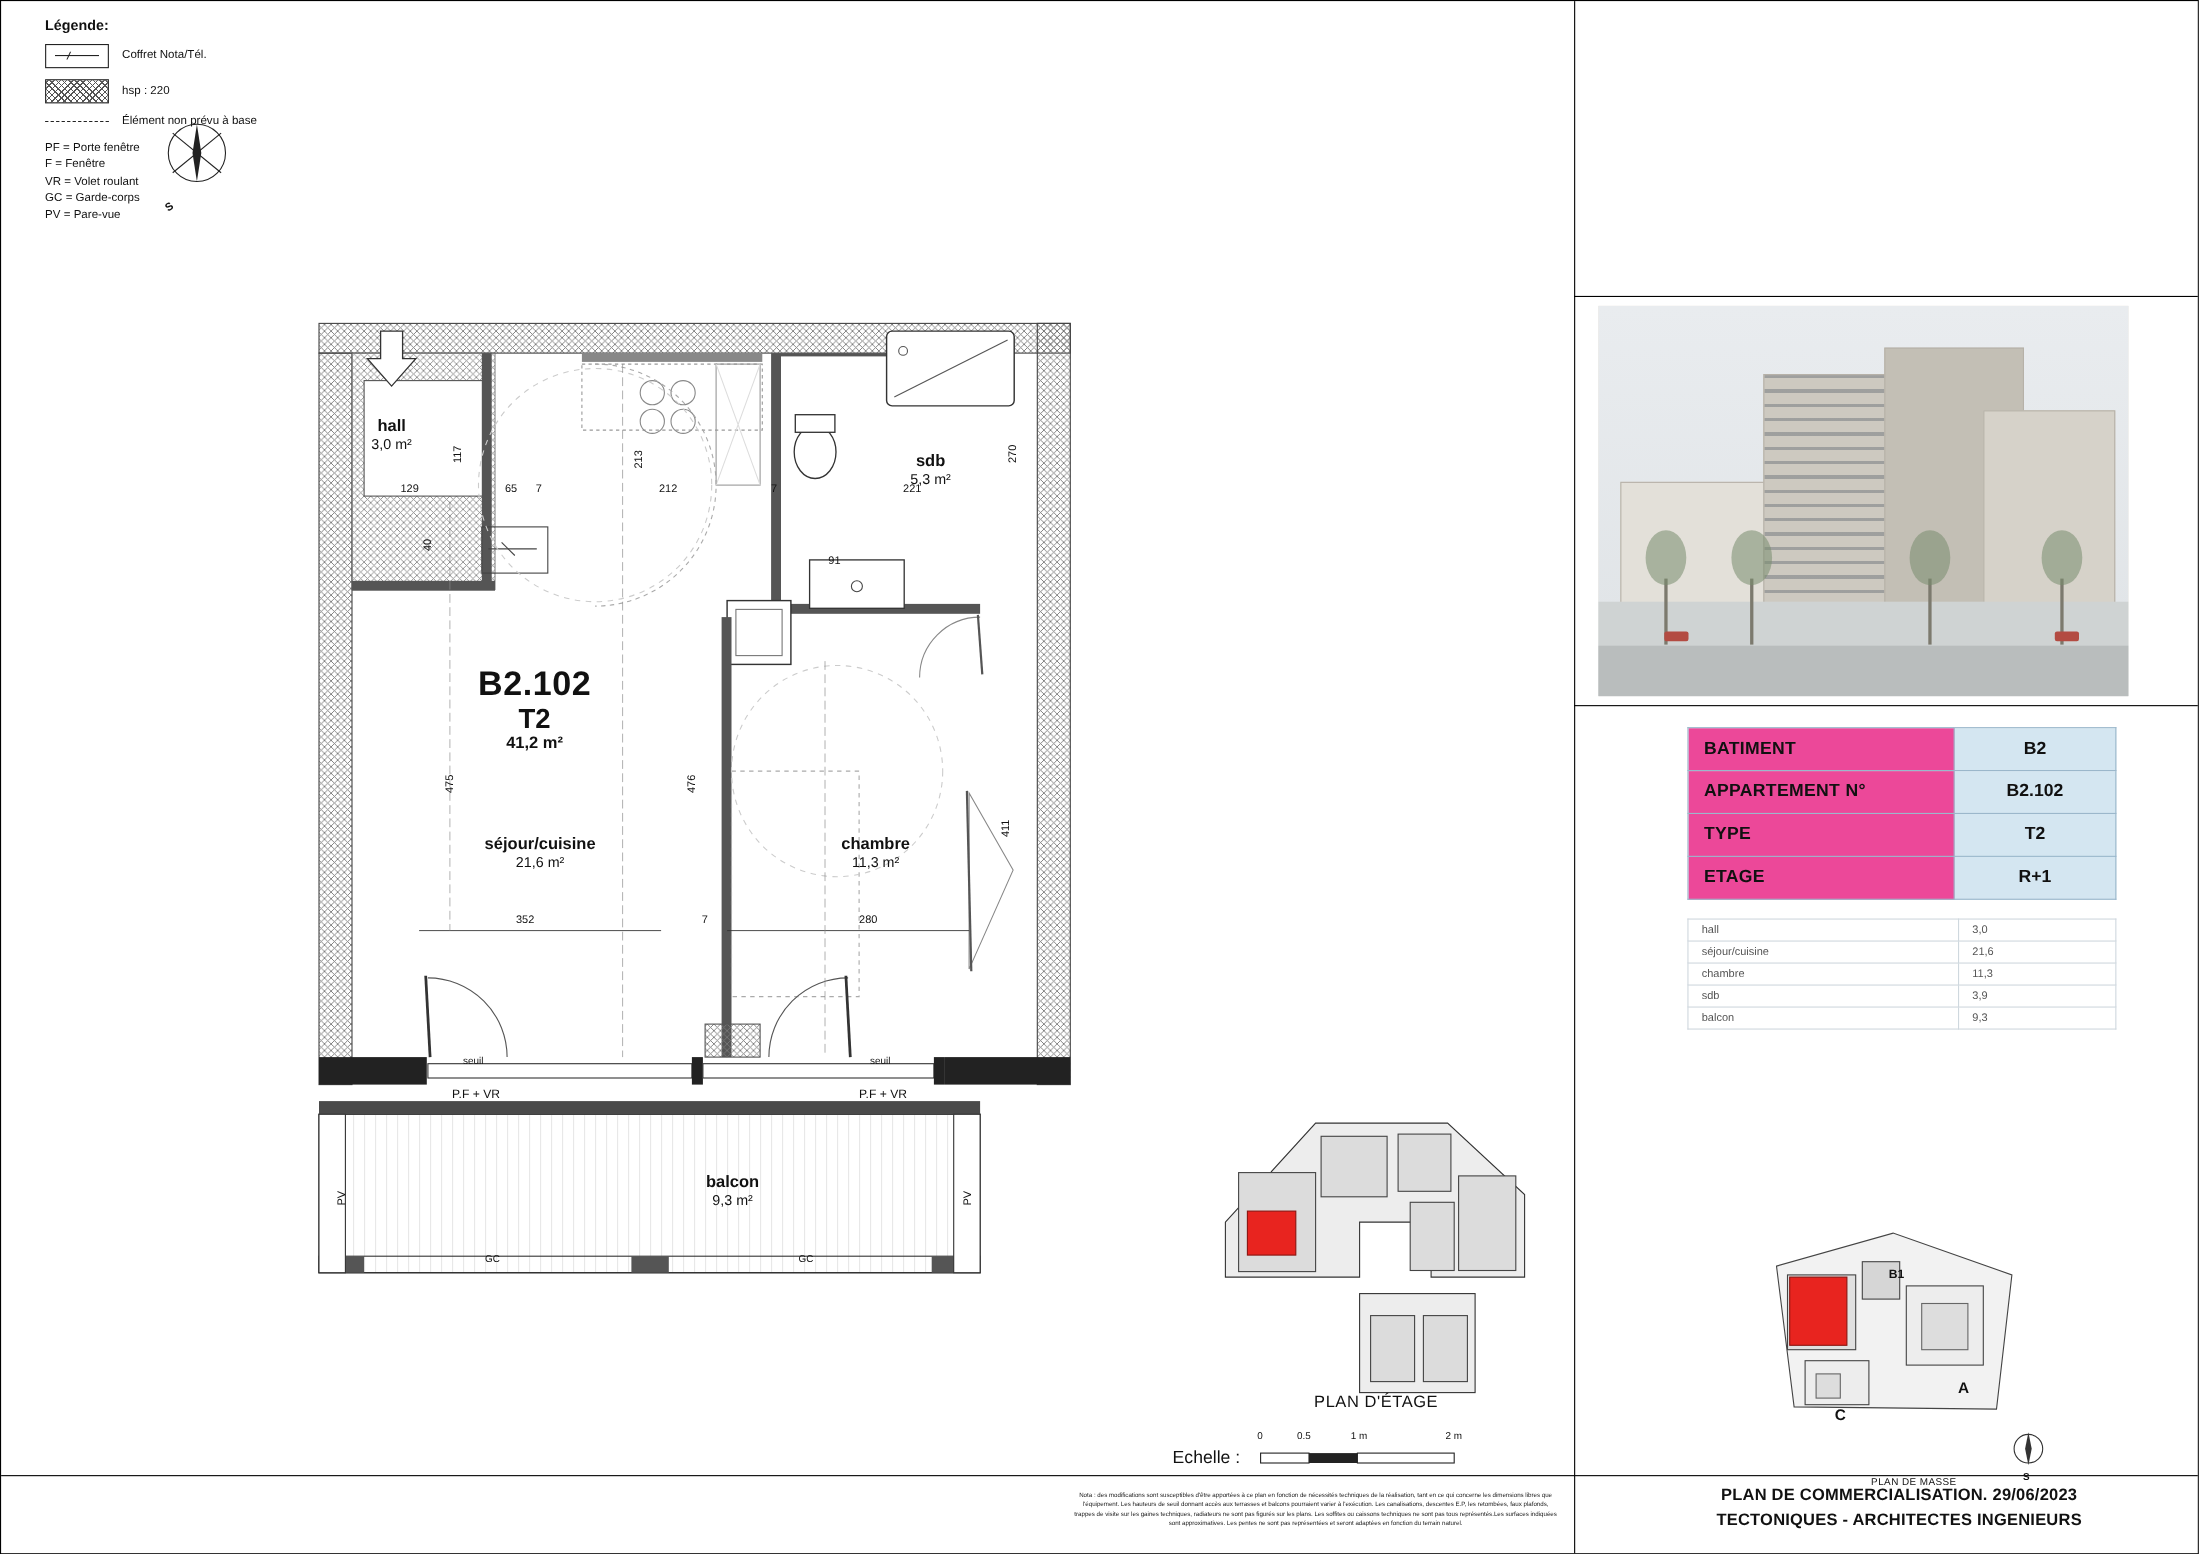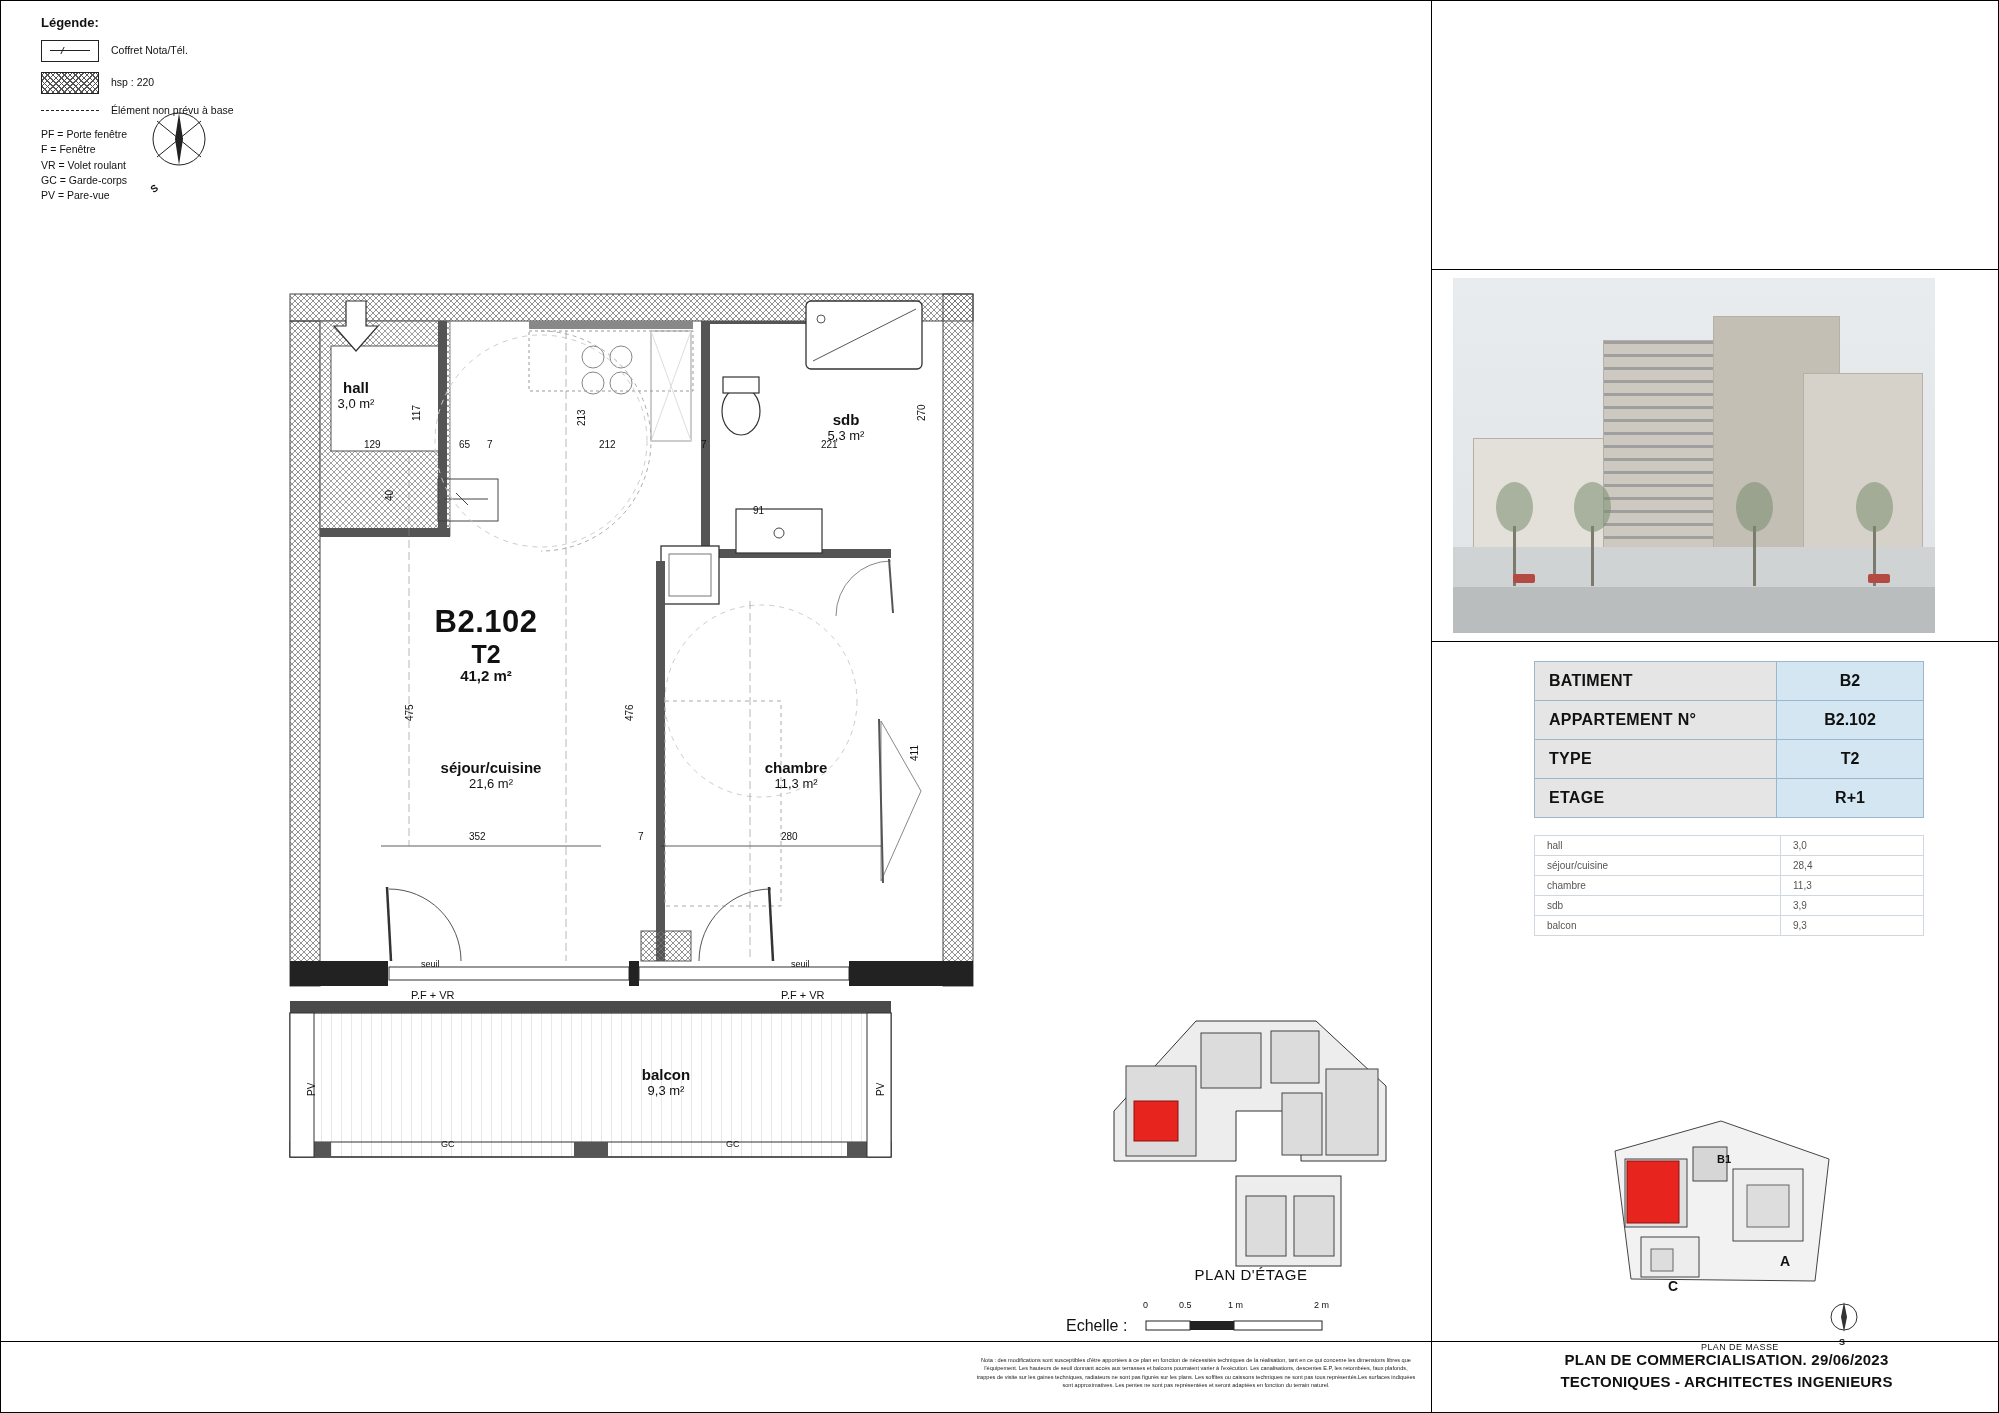--- a/index.html
+++ b/index.html
@@ -39,21 +39,21 @@
   .ground{position:absolute;left:0;right:0;bottom:0;height:86px;background:#cfd3d3;}
   .road{position:absolute;left:0;right:0;bottom:0;height:46px;background:#b9bdbd;}
   .bl{position:absolute;background:#cdc9c0;border:1px solid #b6b1a8;}
   .bl.win{background-image:repeating-linear-gradient(to bottom,rgba(120,125,130,.55) 0 3px,transparent 3px 13px);}
   .tree{position:absolute;width:3px;background:#7c7a6e;}
   .tree:after{content:"";position:absolute;left:-17px;top:-44px;width:37px;height:50px;border-radius:50%;background:rgba(120,140,110,.55);}
 
   
   .tbl{position:absolute;left:1533px;top:660px;width:390px;border-collapse:collapse;}
   .tbl td{border:1px solid #9bb7cb;height:38px;font-size:16px;padding:0 14px;}
-  .tbl .k{background:#e5e5e5;font-weight:bold;letter-spacing:.3px;}
+  .tbl .k{background:#ec4899;font-weight:bold;letter-spacing:.3px;}
   .tbl .v{background:#d4e6f1;font-weight:bold;text-align:center;width:118px;}
   .tbl2{position:absolute;left:1533px;top:834px;width:390px;border-collapse:collapse;}
   .tbl2 td{border:1px solid #cfd8de;height:19px;font-size:10px;padding:0 12px;color:#555;}
   .tbl2 td.n{width:118px;}
   .tbl2 tr.total td{background:#d4e6f1;color:#111;font-weight:bold;font-size:15px;height:30px;}
   .tbl2 tr.total td.n{font-size:10px;font-weight:normal;color:#333;}
 
   
   .keyplan{position:absolute;left:1085px;top:960px;width:330px;height:330px;}
   .kp-cap{position:absolute;left:1085px;top:1265px;width:330px;text-align:center;font-size:15px;letter-spacing:.5px;}
@@ -310,21 +310,21 @@
     </table>
 
   <table class="tbl2">
     <tbody>
         <tr>
       <td>hall</td>
       <td class="n">3,0</td>
     </tr>
     <tr>
       <td>séjour/cuisine</td>
-      <td class="n">28,4</td>
+      <td class="n">21,6</td>
     </tr>
     <tr>
       <td>chambre</td>
       <td class="n">11,3</td>
     </tr>
     <tr>
       <td>sdb</td>
       <td class="n">3,9</td>
     </tr>
     <tr>

